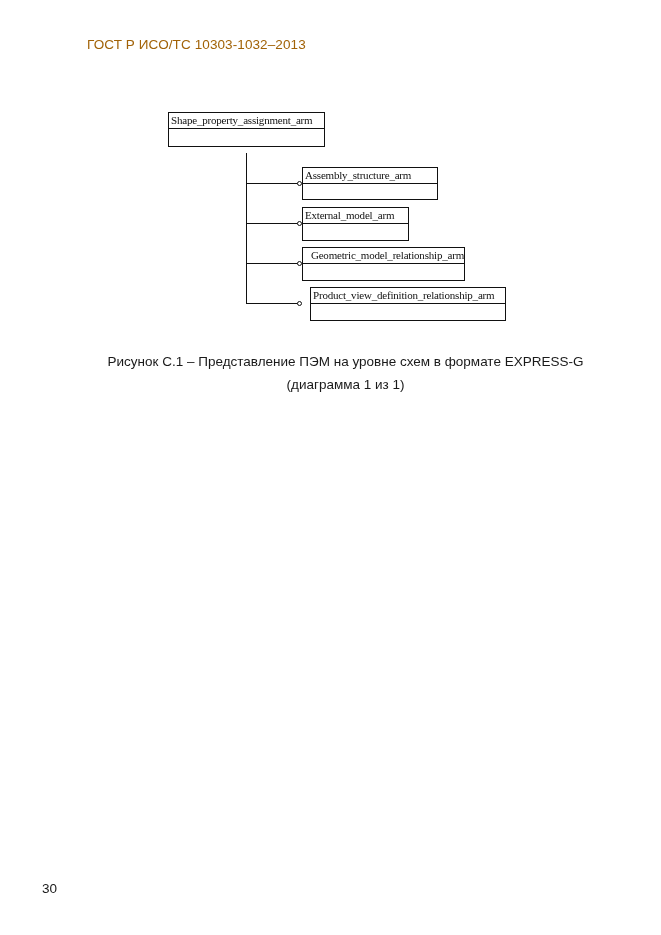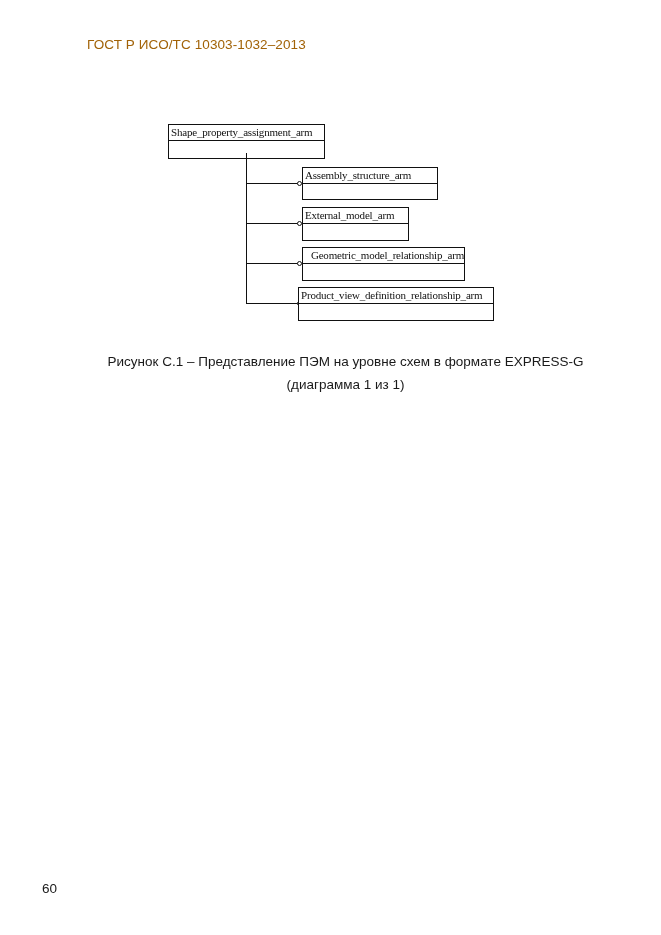--- a/index.html
+++ b/index.html
@@ -36,21 +36,21 @@
       border: 1px solid #111; border-radius: 50%; background: #fff;
     }
   </style>
 </head>
 <body>
 
 <div class="header">ГОСТ Р ИСО/ТС 10303-1032–2013</div>
 
 <div>
 
-  <div class="entity" style="left:168px; top:124px; width:157px; height:35px;">
+  <div class="entity" style="left:168px; top:112px; width:157px; height:35px;">
     <div class="name">Shape_property_assignment_arm</div>
   </div>
 
   <div class="line" style="left:246px; top:153px; width:1px; height:151px;"></div>
 
   <div class="line" style="left:246px; top:183px; width:53px; height:1px;"></div>
   <div class="circle" style="left:297px; top:181px;"></div>
 
   <div class="line" style="left:246px; top:223px; width:53px; height:1px;"></div>
   <div class="circle" style="left:297px; top:221px;"></div>
@@ -66,21 +66,21 @@
   </div>
 
   <div class="entity" style="left:302px; top:207px; width:107px; height:34px;">
     <div class="name">External_model_arm</div>
   </div>
 
   <div class="entity" style="left:302px; top:247px; width:163px; height:34px;text-align:right;">
     <div class="name">Geometric_model_relationship_arm</div>
   </div>
 
-  <div class="entity" style="left:298px; top:287px; width:196px; height:34px;">
+  <div class="entity" style="left:310px; top:287px; width:196px; height:34px;">
     <div class="name">Product_view_definition_relationship_arm</div>
   </div>
 </div>
 
 <div class="caption line1">Рисунок  С.1 – Представление ПЭМ на уровне схем в формате EXPRESS-G</div>
 <div class="caption line2">(диаграмма 1 из 1)</div>
 
-<div class="page-number">60</div>
+<div class="page-number">30</div>
 
 </body></html>

